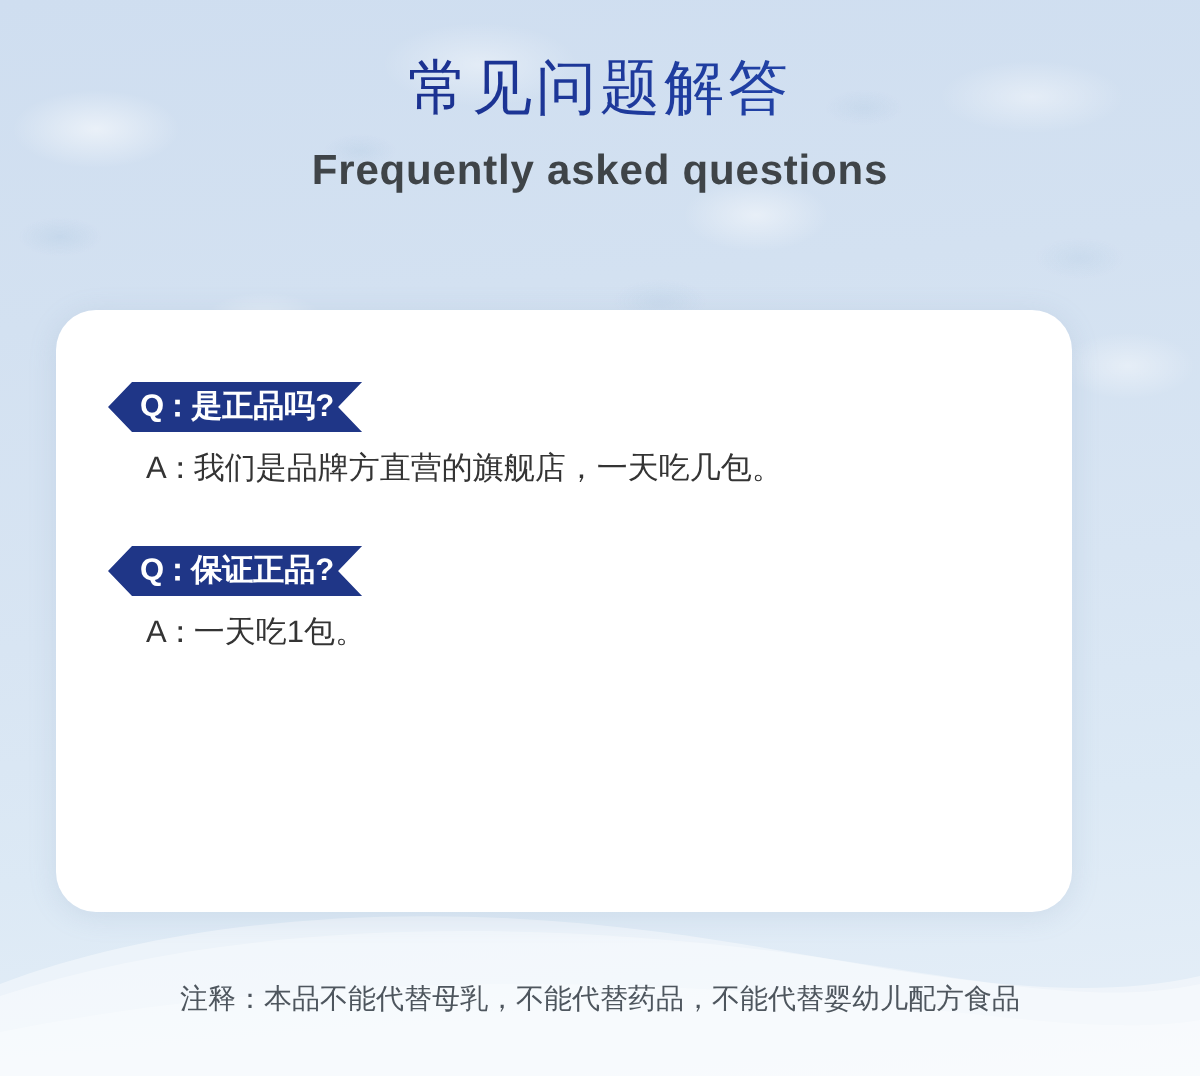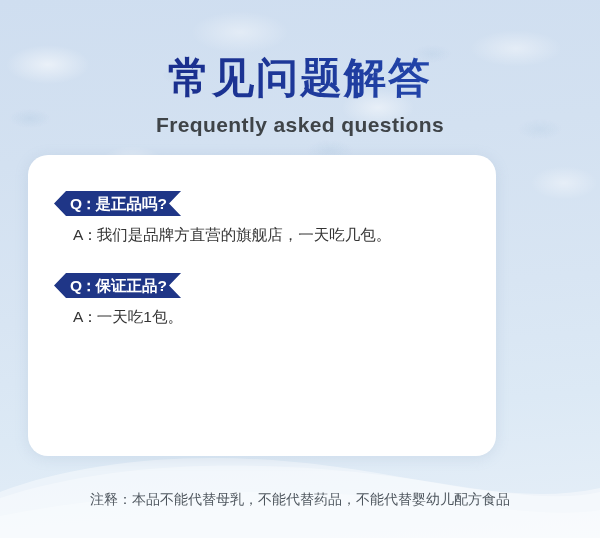--- a/index.html
+++ b/index.html
@@ -59,23 +59,23 @@
   .drift-3 { height: 62px; }
 
   
   .header {
     position: absolute;
     top: 0; left: 0; right: 0;
     text-align: center;
   }
   .title {
     margin: 0;
-    padding-top: 54px;
-    font-size: 42px;
-    font-weight: bold;
+    padding-top: 28px;
+    font-size: 30px;
+    font-weight: normal;
     letter-spacing: 2px;
     line-height: 1.12;
     background: linear-gradient(95deg, #17257f 0%, #1c3494 42%, #2348ae 78%, #2b55bd 100%);
     -webkit-background-clip: text;
     background-clip: text;
     color: transparent;
     -webkit-text-fill-color: transparent;
   }
   .subtitle {
     margin: 0;
@@ -84,21 +84,21 @@
     font-weight: bold;
     letter-spacing: .4px;
     color: #3f4448;
   }
 
   
   .card {
     position: absolute;
     left: 28px;
     top: 155px;
-    width: 468px;
+    width: 508px;
     height: 301px;
     background: #ffffff;
     border-radius: 20px;
     box-shadow: 0 2px 14px rgba(120,150,185,.18);
   }
 
   .faq-list {
     position: absolute;
     left: 14px;
     top: 36px;

